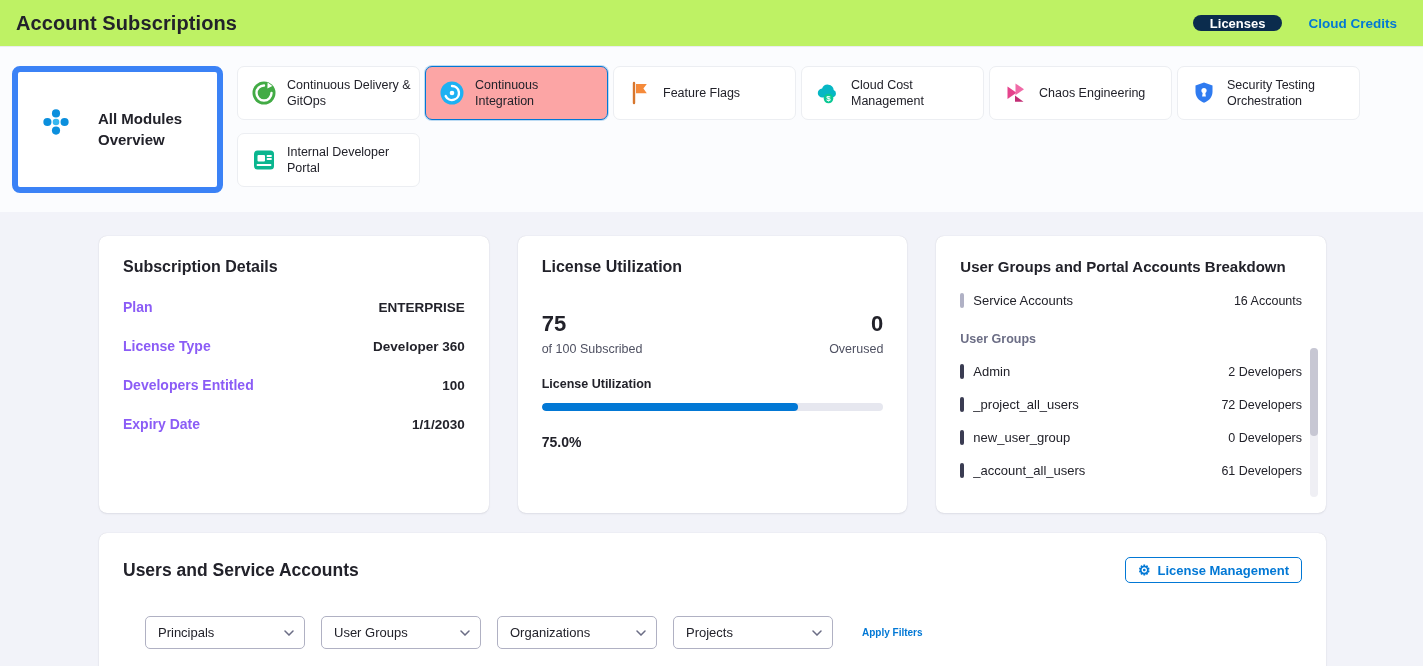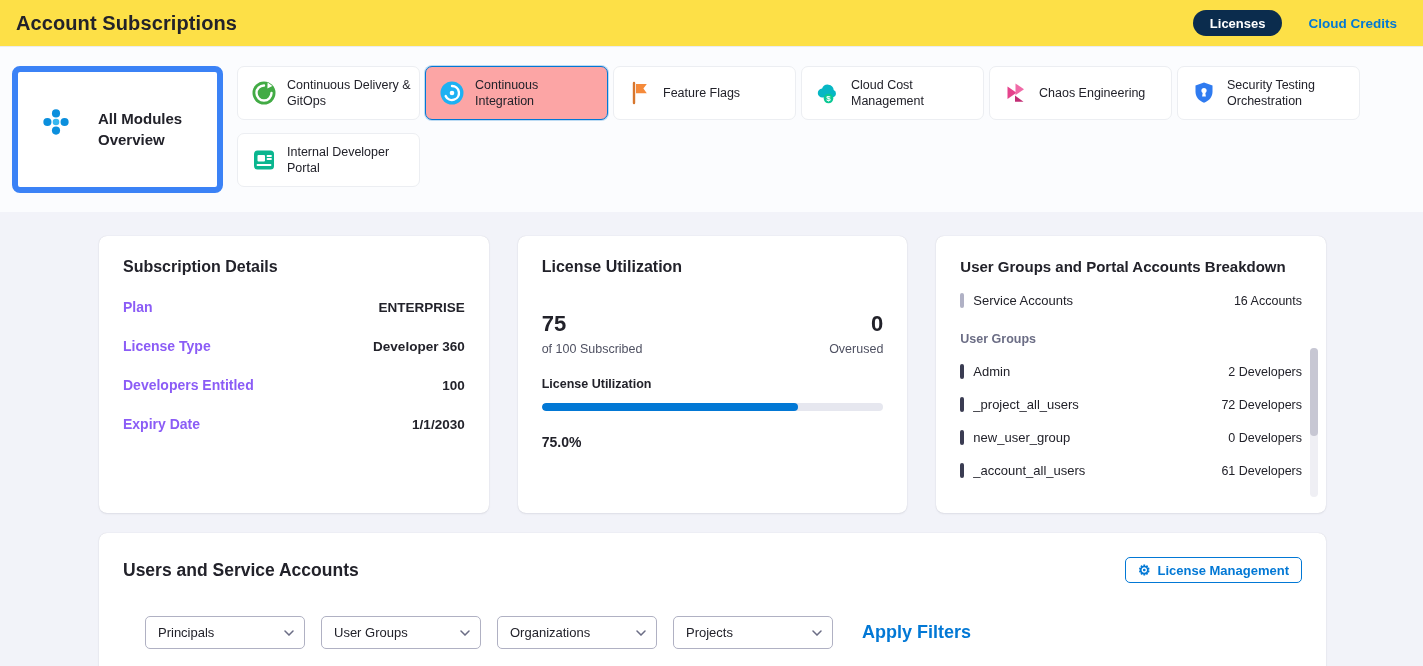--- a/index.html
+++ b/index.html
@@ -1,23 +1,23 @@
 <!DOCTYPE html>
 <html><head>
 <meta charset="utf-8">
 <style>
   * { margin:0; padding:0; box-sizing:border-box; }
   html,body { width:1423px; height:666px; }
   body { font-family:"Liberation Sans",sans-serif; background:#f2f3f9; position:relative; overflow:hidden; color:#22222a; }
 
   
-  .topbar { position:absolute; top:0; left:0; width:1423px; height:47px; background:#fde047; border-bottom:1px solid #ebecf0; display:flex; align-items:center; padding:0 26px 0 16px; z-index:3; }
+  .topbar { position:absolute; top:0; left:0; width:1423px; height:47px; background:#bef264; border-bottom:1px solid #ebecf0; display:flex; align-items:center; padding:0 26px 0 16px; z-index:3; }
   .page-title { font-size:20px; font-weight:700; letter-spacing:.1px; }
   .topbar-right { margin-left:auto; display:flex; align-items:center; gap:26px; }
-  .licenses-pill { background:#0b2c4d; color:#fff; border:none; border-radius:14px; height:26px; padding:0 17px; font-size:13px; font-weight:700; font-family:inherit; cursor:pointer; }
+  .licenses-pill { background:#0b2c4d; color:#fff; border:none; border-radius:14px; height:16px; padding:0 17px; font-size:13px; font-weight:700; font-family:inherit; cursor:pointer; }
   .cloud-credits { color:#0278d5; font-size:13.5px; font-weight:700; text-decoration:none; cursor:pointer; }
   .breadcrumb-fragment { position:absolute; top:0; left:200px; width:26px; height:2px; background:#0278d5; }
 
   
   .modules-strip { position:absolute; top:47px; left:0; width:1423px; height:165px; background:#fbfcfe; padding:19px 12px; display:flex; align-items:flex-start; }
   .overview-card { width:211px; height:127px; background:#fff; border:6px solid #3b82f6; border-radius:8px; display:flex; align-items:center; padding-left:24px; cursor:pointer; }
   .ov-label { font-size:15px; font-weight:700; width:88px; line-height:1.35; margin-left:12px; }
   .modules-wrap { margin-left:14px; width:1134px; display:flex; flex-wrap:wrap; column-gap:5px; row-gap:13px; }
   .module-card { width:183px; height:54px; background:#fff; border:1px solid #eceef2; border-radius:7px; display:flex; align-items:center; padding:0 8px 0 12px; gap:9px; cursor:pointer; }
   .module-card.selected { border:1px solid #0278d5; background:#fca5a5; box-shadow:0 0 0 1px rgba(2,120,213,.25); }
@@ -59,21 +59,21 @@
 
   
   .users-card { position:absolute; left:99px; top:321px; width:1227px; height:345px; background:#fff; border-radius:8px 8px 0 0; box-shadow:0 0 1px rgba(40,41,61,.18), 0 1px 2px rgba(96,97,112,.12); padding:24px; }
   .users-head { display:flex; align-items:center; justify-content:space-between; }
   .users-title { font-size:17.5px; font-weight:700; }
   .lm-btn { display:flex; align-items:center; gap:7px; border:1px solid #0278d5; color:#0278d5; background:#fff; border-radius:5px; height:26px; padding:0 12px; font-size:13px; font-weight:700; font-family:inherit; cursor:pointer; }
   .gear { font-size:14px; line-height:1; }
   .filters-row { margin-top:33px; margin-left:22px; display:flex; align-items:center; gap:16px; }
   .filter-select { width:160px; height:33px; border:1px solid #b0b1c3; border-radius:5px; background:#fff; display:flex; align-items:center; justify-content:space-between; padding:0 10px 0 12px; font-size:13px; color:#22222a; cursor:pointer; }
   .chev svg { display:block; }
-  .apply-filters { margin-left:13px; color:#0278d5; font-size:18px; font-weight:700; cursor:pointer; }
+  .apply-filters { margin-left:13px; color:#0278d5; font-size:10px; font-weight:700; cursor:pointer; }
 </style>
 </head>
 <body>
 
 <div class="breadcrumb-fragment"></div>
 
 <header class="topbar">
   <div class="page-title">Account Subscriptions</div>
   <div class="topbar-right">
     <button class="licenses-pill">Licenses</button>

